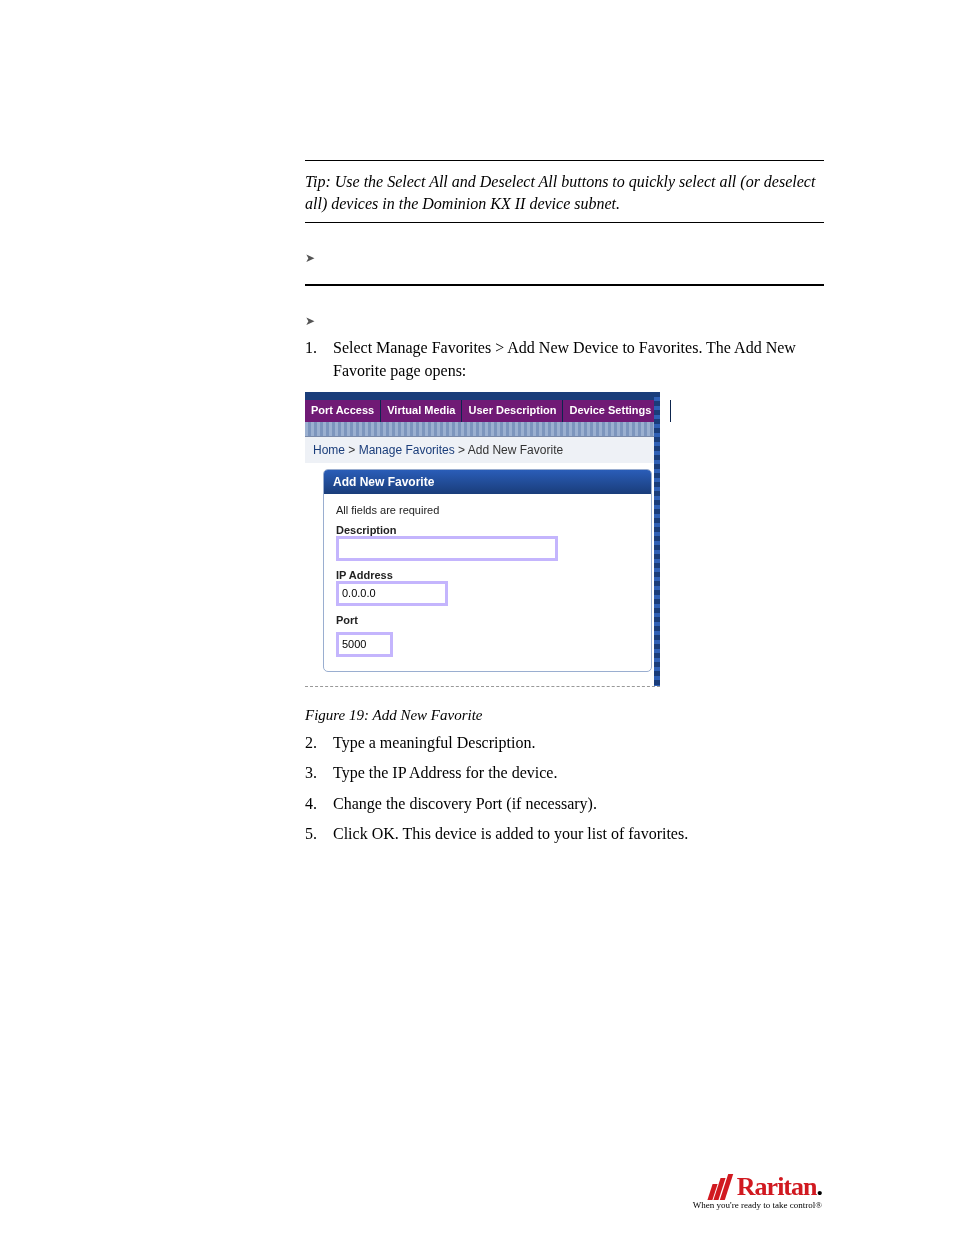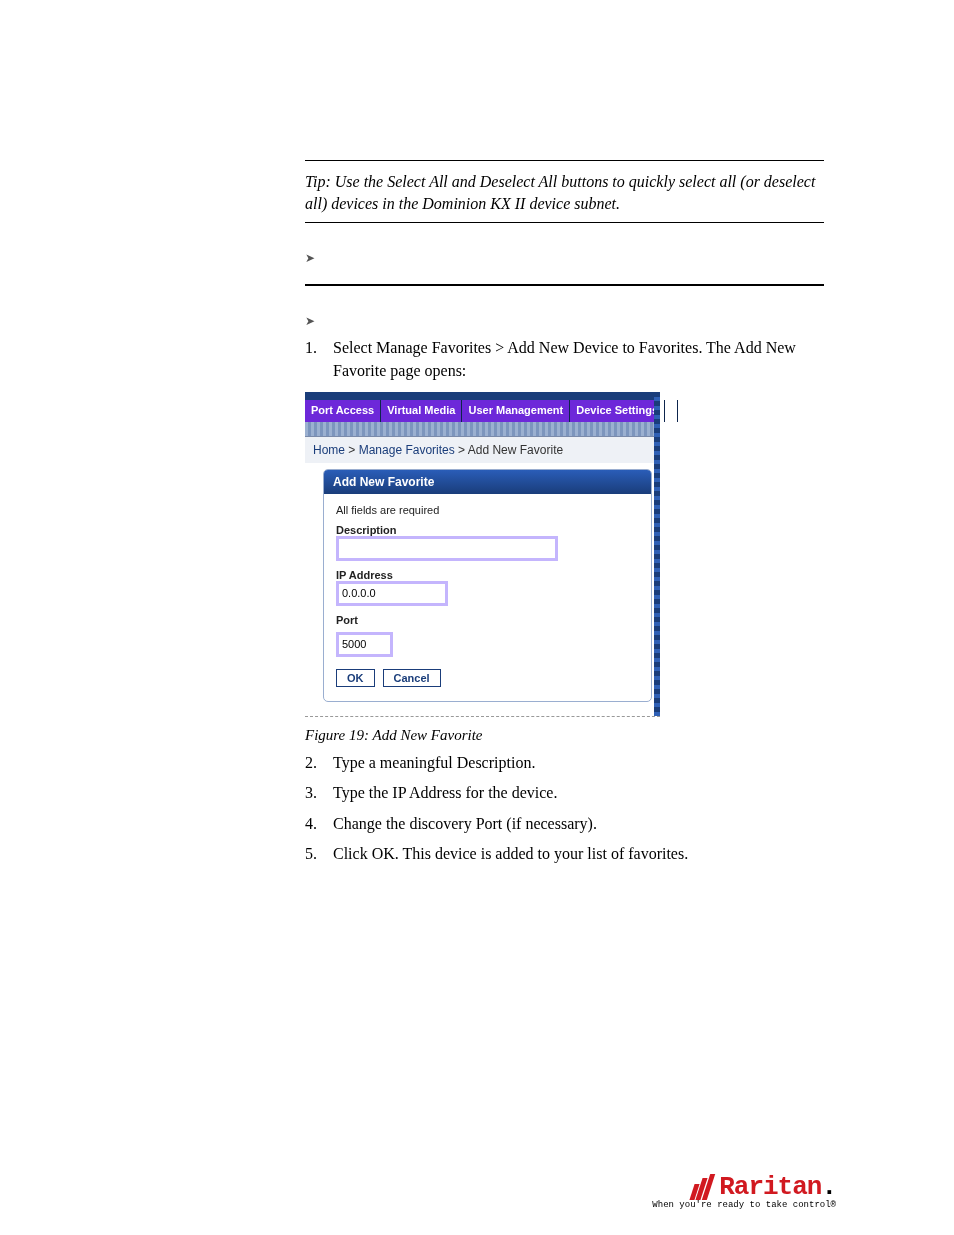--- a/index.html
+++ b/index.html
@@ -5,46 +5,46 @@
   html,body{margin:0;padding:0;background:#fff;font-family:"Palatino Linotype","Book Antiqua",Palatino,serif;color:#000;}
   .page{width:954px;height:1235px;position:relative;box-sizing:border-box;}
   .content{position:absolute;left:305px;top:160px;right:130px;}
   .tip-block{border-top:1px solid #000;border-bottom:1px solid #000;padding:10px 0 8px 0;font-style:italic;font-size:16px;line-height:1.35;}
   .arrow-marker{font-size:12px;color:#555;margin-top:28px;}
   .step-text{font-size:16px;line-height:1.4;margin-left:28px;margin-top:8px;}
   .rule{height:2px;background:#000;margin-top:18px;}
   .ol-step{display:flex;font-size:16px;line-height:1.4;margin-top:8px;}
   .ol-num{width:28px;flex:none;}
   .ol-body{flex:1;}
-  .caption{font-style:italic;font-size:15px;}
+  .caption{font-style:italic;font-size:15px;margin-top:10px;}
   
   .shot{width:355px;margin-top:10px;position:relative;font-family:Arial,Helvetica,sans-serif;font-style:normal;}
   .shot-top{height:8px;background:#1a3d7a;}
-  .tabs{background:#6d28d9;height:22px;display:flex;font-size:11px;font-weight:bold;color:#fff;}
+  .tabs{background:#701a75;height:22px;display:flex;font-size:11px;font-weight:bold;color:#fff;}
   .tab{padding:4px 6px 0 6px;border-right:1px solid #0d254d;white-space:nowrap;}
   .tab.cut{overflow:hidden;width:28px;}
   .texture{height:14px;background:repeating-linear-gradient(90deg,#9bb0d0 0 3px,#7c95bd 3px 6px);border-bottom:1px solid #7a8aaa;}
   .bc{font-size:12px;color:#333;padding:6px 8px;background:#eef1f6;}
   .bc a{color:#1a3d7a;text-decoration:none;}
   .panel{margin:6px 8px 14px 18px;border:1px solid #9aaed0;border-radius:5px;background:#fff;overflow:hidden;}
   .panel-head{background:linear-gradient(#2a5db8,#1a3d7a);color:#fff;font-weight:bold;font-size:12px;padding:5px 9px;}
   .panel-body{padding:10px 12px 14px 12px;font-size:11px;color:#222;}
   .fld-label{font-weight:bold;margin-top:8px;}
   .fld-input{font-family:Arial;font-size:11px;border:3px solid #c4b5fd;height:15px;padding:2px 3px;background:#fff;}
   .w1{width:210px;}
   .w2{width:100px;}
   .w3{width:45px;margin-top:6px;}
   .btnrow{margin-top:12px;}
   .btn{font-family:Arial;font-size:11px;font-weight:bold;color:#1a3d7a;background:#fff;border:1px solid #1a3d7a;padding:2px 10px;margin-right:5px;cursor:pointer;}
   .torn{height:10px;background:#fff;border-top:1px dashed #999;position:relative;}
   .right-jag{position:absolute;top:0;right:0;width:6px;height:100%;background:repeating-linear-gradient(180deg,#1a3d7a 0 5px,#2f60b5 5px 9px);}
   .shot .right-jag{pointer-events:none;}
   .shot-wrap{position:relative;}
   
-  .footer{position:absolute;right:118px;bottom:25px;font-family:Liberation Mono, monospace;text-align:left;}
+  .footer{position:absolute;right:132px;bottom:25px;font-family:Liberation Serif, serif;text-align:left;}
   .logo-row{display:flex;align-items:center;justify-content:flex-end;}
   .logo-mark{display:flex;margin-right:6px;}
   .bar{width:5px;margin-right:2px;background:#d11920;}
   .bar.b1{height:16px;margin-top:10px;transform:skewX(-18deg);}
   .bar.b2{height:22px;margin-top:4px;transform:skewX(-18deg);}
   .bar.b3{height:26px;transform:skewX(-18deg);}
   .logo-text{font-weight:900;font-size:26px;color:#d11920;letter-spacing:-1px;}
   .logo-text .dot{color:#000;}
   .tagline{font-size:9px;color:#000;margin-top:-2px;}
 </style>
@@ -68,42 +68,38 @@
       <div class="ol-num">1.</div>
       <div class="ol-body">Select Manage Favorites &gt; Add New Device to Favorites. The Add New Favorite page opens:</div>
     </div>
 
     <div class="shot shot-wrap">
       <div class="right-jag"></div>
       <div class="shot-top"></div>
       <div class="tabs">
         <div class="tab">Port Access</div>
         <div class="tab">Virtual Media</div>
-        <div class="tab">User Management</div>
+        <div class="tab">User Description</div>
         <div class="tab">Device Settings</div>
         <div class="tab cut">Secu</div>
       </div>
       <div class="texture"></div>
       <div class="bc">
         <a>Home</a><span> &gt; </span><a>Manage Favorites</a><span> &gt; </span><span>Add New Favorite</span>
       </div>
       <div class="panel">
         <div class="panel-head">Add New Favorite</div>
         <div class="panel-body">
           <div>All fields are required</div>
           <div class="fld-label">Description</div>
           <input class="fld-input w1" value="" style="">
           <div class="fld-label">IP Address</div>
           <input class="fld-input w2" value="0.0.0.0" style="">
           <div class="fld-label">Port</div>
           <input class="fld-input w3" value="5000" style="">
-          <div class="btnrow">
-            <button class="btn">OK</button>
-            <button class="btn">Cancel</button>
-          </div>
         </div>
       </div>
       <div class="torn"></div>
     </div>
 
     <div class="caption">Figure 19: Add New Favorite</div>
 
     <div class="ol-step">
       <div class="ol-num">2.</div>
       <div class="ol-body">Type a meaningful Description.</div>

